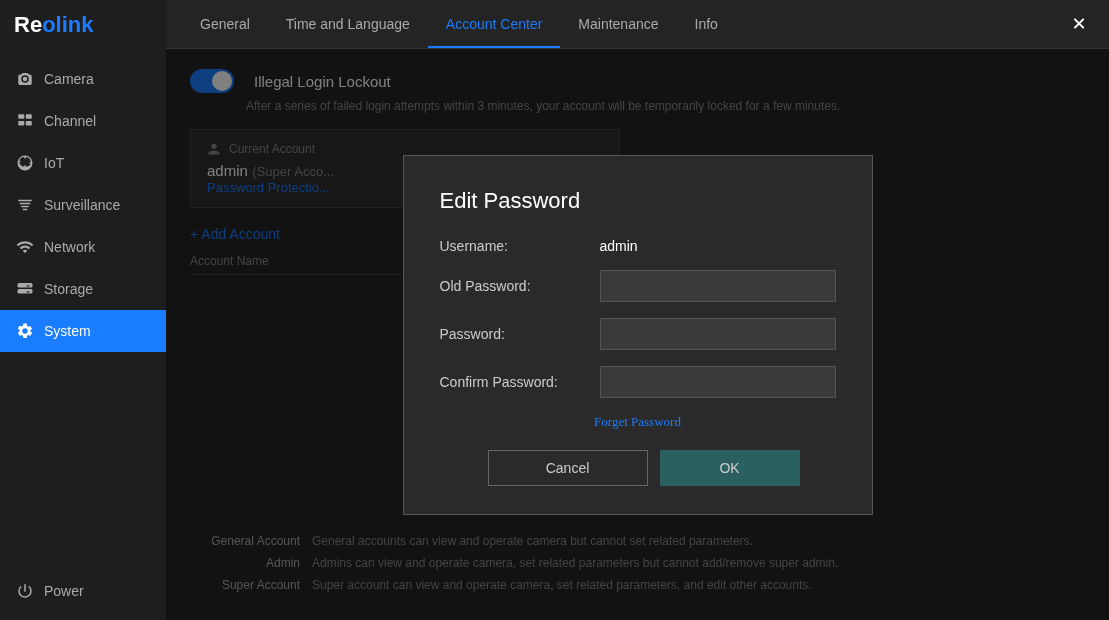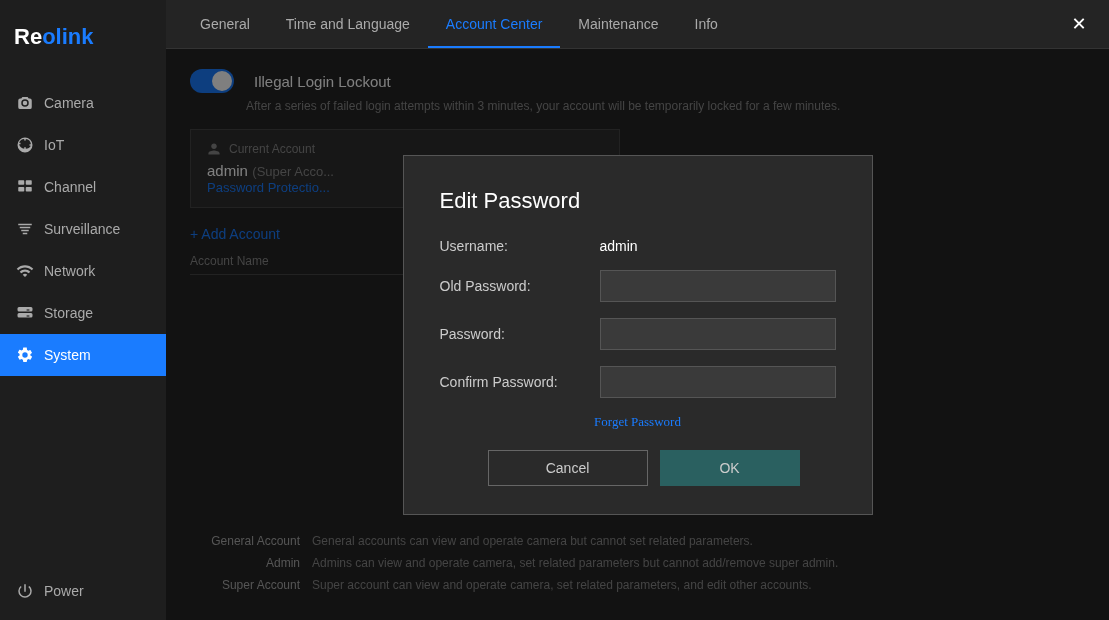--- a/index.html
+++ b/index.html
@@ -16,21 +16,21 @@
     
     .sidebar {
       width: 166px;
       height: 620px;
       background: #1e1e1e;
       display: flex;
       flex-direction: column;
       flex-shrink: 0;
     }
     .sidebar-logo {
-      padding: 24px 14px;
+      padding: 12px 14px;
       margin-bottom: 8px;
     }
     .logo-text {
       font-size: 22px;
       font-weight: bold;
       color: #fff;
     }
     .logo-re { color: #fff; }
     .logo-olink { color: #1a7cff; }
 
@@ -313,33 +313,33 @@
 
   <div class="sidebar-item">
     <svg viewBox="0 0 24 24" fill="currentColor">
       <path d="M12 9a3 3 0 100 6 3 3 0 000-6zm0 8a5 5 0 110-10 5 5 0 010 10zm6.5-11H17l-1.5-2h-7L7 6H5.5A2.5 2.5 0 003 8.5v9A2.5 2.5 0 005.5 20h13a2.5 2.5 0 002.5-2.5v-9A2.5 2.5 0 0018.5 6z"></path>
     </svg>
     <span>Camera</span>
   </div>
 
   <div class="sidebar-item">
     <svg viewBox="0 0 24 24" fill="currentColor">
-      <path d="M12 2a10 10 0 100 20A10 10 0 0012 2zm1 14.93V15h-2v1.93A8.001 8.001 0 014.07 11H6V9H4.07A8.001 8.001 0 0111 4.07V6h2V4.07A8.001 8.001 0 0119.93 11H18v2h1.93A8.001 8.001 0 0113 16.93z"></path>
-    </svg>
-    <span>IoT</span>
-  </div>
-
-  <div class="sidebar-item">
-    <svg viewBox="0 0 24 24" fill="currentColor">
       <rect x="3" y="3" width="8" height="6" rx="1"></rect>
         <rect x="13" y="3" width="8" height="6" rx="1"></rect>
       <rect x="3" y="12" width="8" height="6" rx="1"></rect>
         <rect x="13" y="12" width="8" height="6" rx="1"></rect>
     </svg>
     <span>Channel</span>
+  </div>
+
+  <div class="sidebar-item">
+    <svg viewBox="0 0 24 24" fill="currentColor">
+      <path d="M12 2a10 10 0 100 20A10 10 0 0012 2zm1 14.93V15h-2v1.93A8.001 8.001 0 014.07 11H6V9H4.07A8.001 8.001 0 0111 4.07V6h2V4.07A8.001 8.001 0 0119.93 11H18v2h1.93A8.001 8.001 0 0113 16.93z"></path>
+    </svg>
+    <span>IoT</span>
   </div>
 
   <div class="sidebar-item">
     <svg viewBox="0 0 24 24" fill="currentColor">
       <path d="M3 5h18v2H3zm2 4h14v2H5zm2 4h10v2H7zm2 4h6v2H9z"></path>
     </svg>
     <span>Surveillance</span>
   </div>
 
   <div class="sidebar-item">

